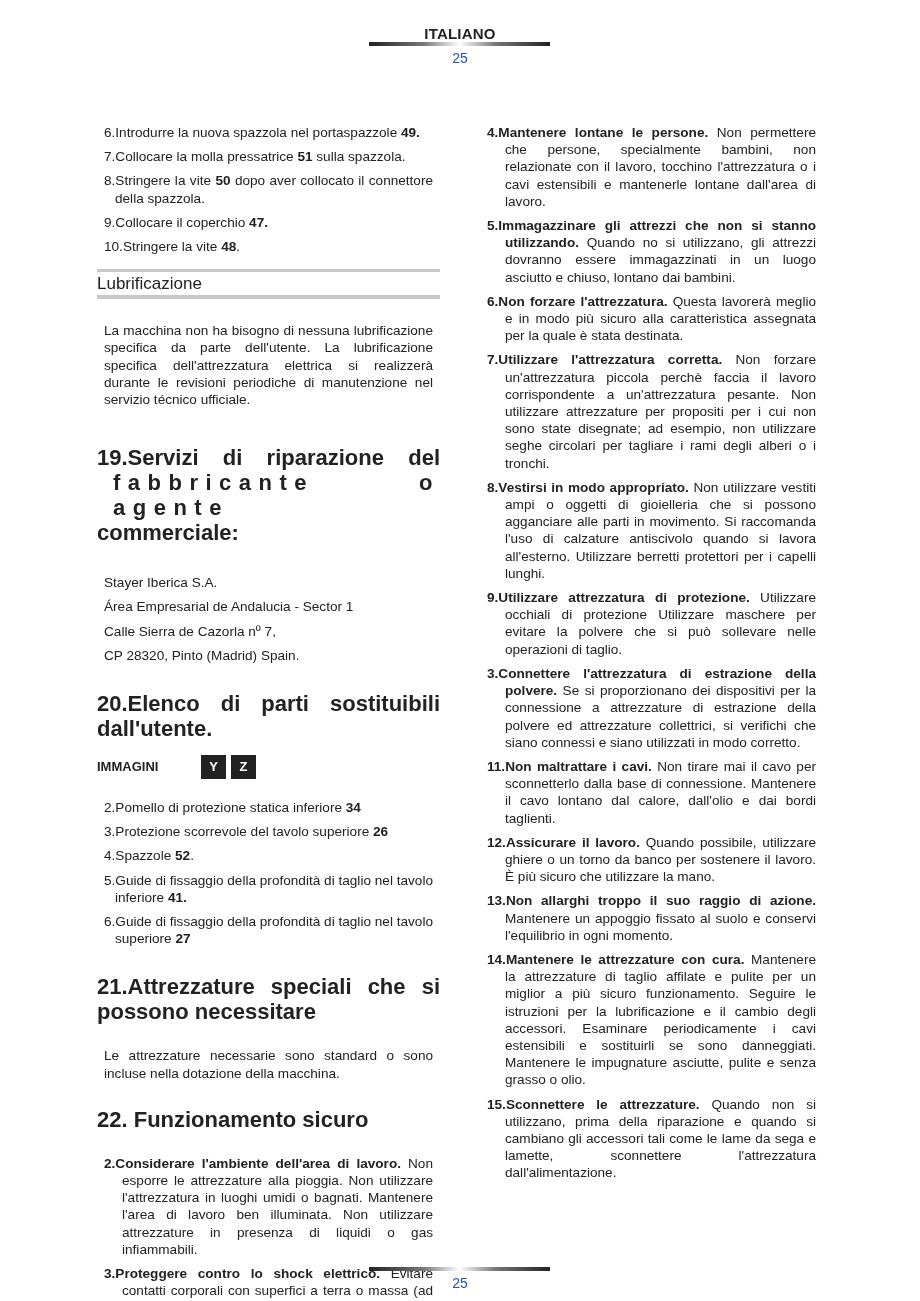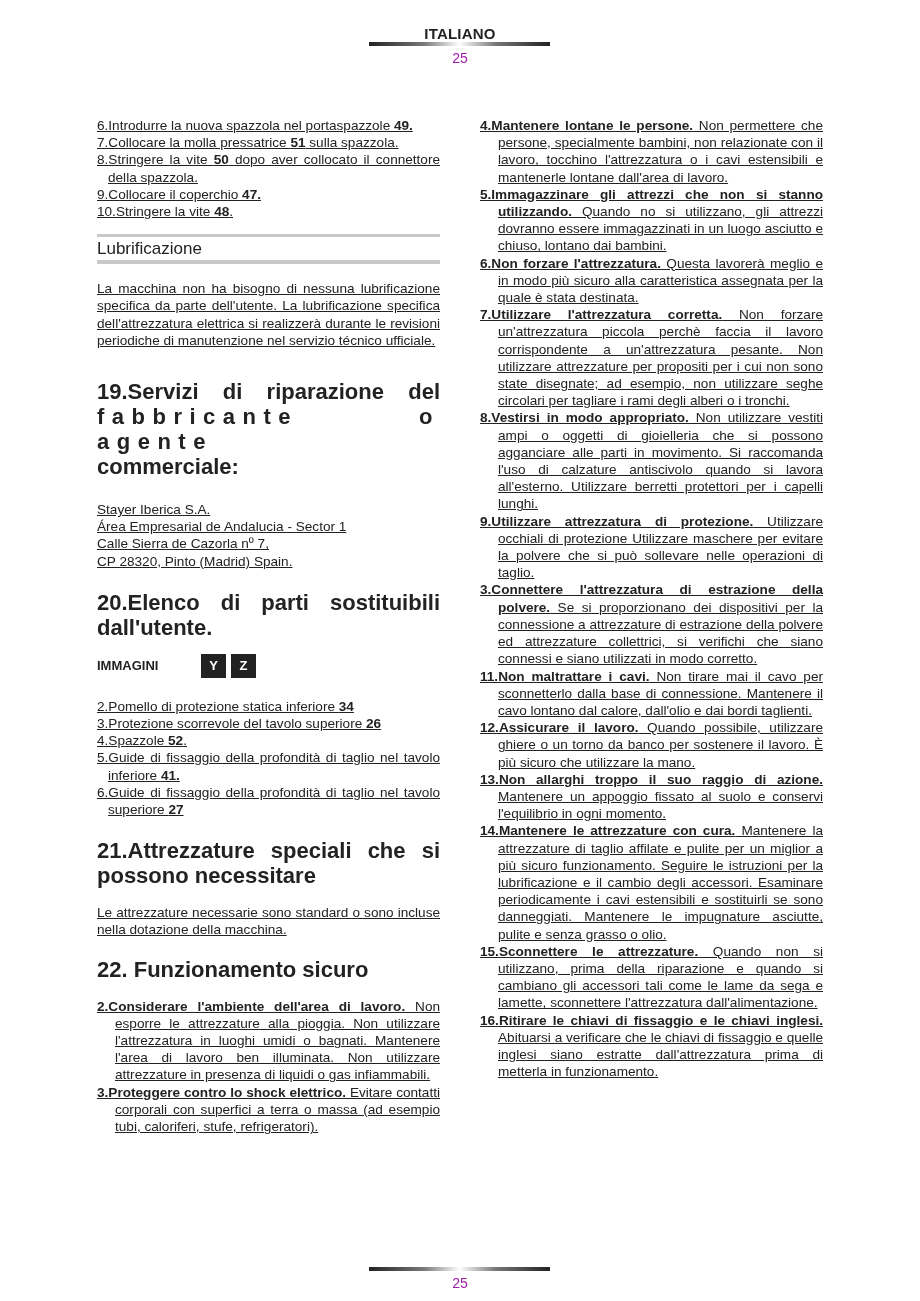--- a/index.html
+++ b/index.html
@@ -12,31 +12,31 @@
     font-size: 15px; font-weight: bold; letter-spacing: 0.2px; color: #222;
   }
   .rule {
     position: absolute; left: 369px; width: 181px; height: 4px;
     background: linear-gradient(to right, #222 0%, #777 30%, #fff 50%, #777 70%, #222 100%);
   }
   .rule.top { top: 42px; }
   .rule.bottom { top: 1267px; }
   .page-num {
     position: absolute; left: 360px; width: 200px; text-align: center;
-    font-size: 14px; color: #a21caf;
+    font-size: 14px; color: #1d4ed8;
   }
   .page-num.top { top: 50px; }
   .page-num.bottom { top: 1275px; }
 
   .col { position: absolute; top: 117px; font-size: 13.6px; line-height: 17.2px; }
   .col.left { left: 97px; width: 343px; }
   .col.right { left: 480px; width: 343px; }
 
   .just { text-align: justify; }
-  p { margin: 0; text-decoration: underline; }
+  p { margin: 7px; }
   .item { text-align: justify; padding-left: 11px; text-indent: -11px; }
   .item.wide { padding-left: 18px; text-indent: -18px; }
   .item b { font-weight: bold; }
 
   .sub-heading {
     margin-top: 14px; border-top: 3px solid #c8c8c8; border-bottom: 4px solid #c8c8c8;
     font-size: 17px; line-height: 20px; padding: 2px 0 1px 0; color: #222;
   }
   .h1 {
     font-size: 22px; line-height: 25px; font-weight: bold; color: #222;
@@ -68,21 +68,21 @@
     <p class="item"><span>10.Stringere la vite </span><b>48</b><span>.</span></p>
   </div>
 
   <div class="sub-heading">Lubrificazione</div>
   <div style="height:16px"></div>
   <p class="just">La macchina non ha bisogno di nessuna lubrificazione specifica da parte dell'utente. La lubrificazione specifica dell'attrezzatura elettrica si realizzerà durante le revisioni periodiche di manutenzione nel servizio técnico ufficiale.</p>
 
   <div class="spacer-lg"></div>
   <div class="h1">
     <div class="h1" style="text-align-last: justify;">19.Servizi di riparazione del</div>
-    <div class="h1" style="text-align-last: justify; letter-spacing: 7.5px;">fabbricante o agente</div>
+    <div class="h1" style="text-align-last: justify; letter-spacing: 7.5px; margin-left: 16px;">fabbricante o agente</div>
     <div class="h1">commerciale:</div>
   </div>
   <div class="spacer-md"></div>
   <div>
     <p>Stayer Iberica S.A.</p>
     <p>Área Empresarial de Andalucia - Sector 1</p>
     <p>Calle Sierra de Cazorla nº 7,</p>
     <p>CP 28320, Pinto (Madrid) Spain.</p>
   </div>
 
@@ -121,17 +121,16 @@
   <p class="item wide"><b>6.Non forzare l'attrezzatura.</b><span> Questa lavorerà meglio e in modo più sicuro alla caratteristica assegnata per la quale è stata destinata.</span></p>
   <p class="item wide"><b>7.Utilizzare l'attrezzatura corretta.</b><span> Non forzare un'attrezzatura piccola perchè faccia il lavoro corrispondente a un'attrezzatura pesante. Non utilizzare attrezzature per propositi per i cui non sono state disegnate; ad esempio, non utilizzare seghe circolari per tagliare i rami degli alberi o i tronchi.</span></p>
   <p class="item wide"><b>8.Vestirsi in modo appropriato.</b><span> Non utilizzare vestiti ampi o oggetti di gioielleria che si possono agganciare alle parti in movimento. Si raccomanda l'uso di calzature antiscivolo quando si lavora all'esterno. Utilizzare berretti protettori per i capelli lunghi.</span></p>
   <p class="item wide"><b>9.Utilizzare attrezzatura di protezione.</b><span> Utilizzare occhiali di protezione Utilizzare maschere per evitare la polvere che si può sollevare nelle operazioni di taglio.</span></p>
   <p class="item wide"><b>3.Connettere l'attrezzatura di estrazione della polvere.</b><span> Se si proporzionano dei dispositivi per la connessione a attrezzature di estrazione della polvere ed attrezzature collettrici, si verifichi che siano connessi e siano utilizzati in modo corretto.</span></p>
   <p class="item wide"><b>11.Non maltrattare i cavi.</b><span> Non tirare mai il cavo per sconnetterlo dalla base di connessione. Mantenere il cavo lontano dal calore, dall'olio e dai bordi taglienti.</span></p>
   <p class="item wide"><b>12.Assicurare il lavoro.</b><span> Quando possibile, utilizzare ghiere o un torno da banco per sostenere il lavoro. È più sicuro che utilizzare la mano.</span></p>
   <p class="item wide"><b>13.Non allarghi troppo il suo raggio di azione.</b><span> Mantenere un appoggio fissato al suolo e conservi l'equilibrio in ogni momento.</span></p>
   <p class="item wide"><b>14.Mantenere le attrezzature con cura.</b><span> Mantenere la attrezzature di taglio affilate e pulite per un miglior a più sicuro funzionamento. Seguire le istruzioni per la lubrificazione e il cambio degli accessori. Esaminare periodicamente i cavi estensibili e sostituirli se sono danneggiati. Mantenere le impugnature asciutte, pulite e senza grasso o olio.</span></p>
   <p class="item wide"><b>15.Sconnettere le attrezzature.</b><span> Quando non si utilizzano, prima della riparazione e quando si cambiano gli accessori tali come le lame da sega e lamette, sconnettere l'attrezzatura dall'alimentazione.</span></p>
-  <p class="item wide"><b>16.Ritirare le chiavi di fissaggio e le chiavi inglesi.</b><span> Abituarsi a verificare che le chiavi di fissaggio e quelle inglesi siano estratte dall'attrezzatura prima di metterla in funzionamento.</span></p>
 </div>
 
 <div class="rule bottom"></div>
 <div class="page-num bottom">25</div>
 
 </body></html>

